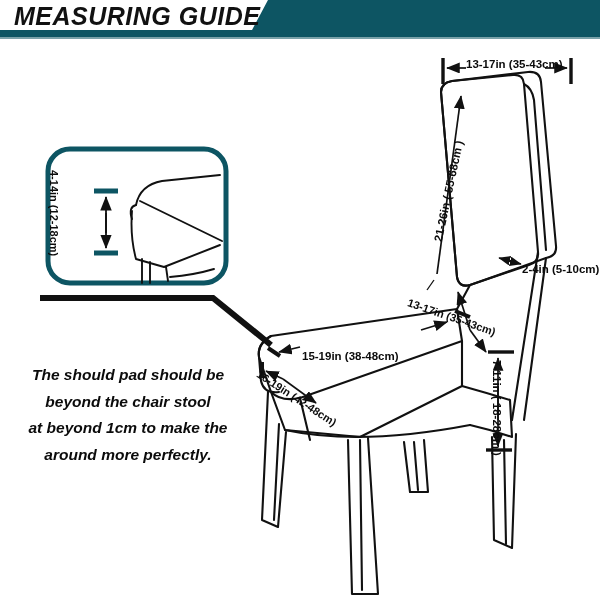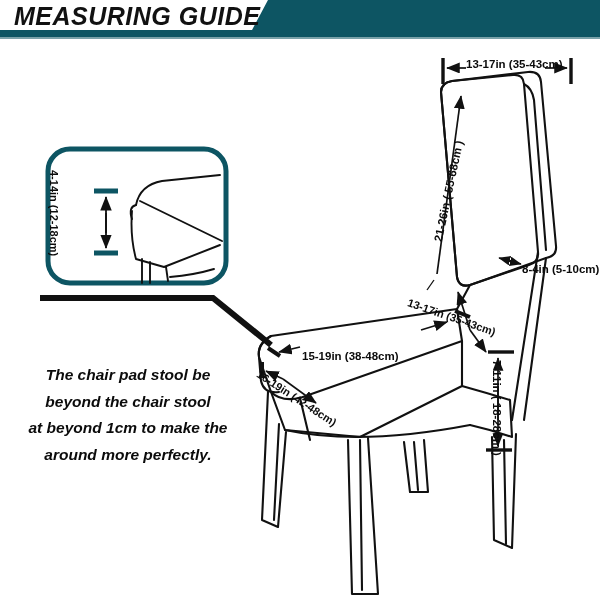--- a/index.html
+++ b/index.html
@@ -147,32 +147,32 @@
     <g stroke="#111" stroke-width="1.8" fill="none">
       <line x1="62" y1="88" x2="62" y2="52" marker-end="url(#ah)"></line>
       <line x1="62" y1="68" x2="62" y2="103" marker-end="url(#ah)"></line>
     </g>
   </svg>
 
   <div class="lbl l-topwidth">13-17in (35-43cm)</div>
 
   <div class="lbl l-backh">21-26in ( 55-68cm )</div>
 
-  <div class="lbl l-side">8-4in (5-10cm)</div>
+  <div class="lbl l-side">2-4in (5-10cm)</div>
 
   <div class="lbl l-seatdepth s">13-17in (35-43cm)</div>
 
   <div class="lbl l-seatw">15-19in (38-48cm)</div>
 
   <div class="lbl l-frontdiag s">16-19in (42-48cm)</div>
 
   <div class="lbl l-seath">7-11in ( 18-28cm )</div>
 
   <div class="lbl l-inset">4-14in (12-18cm)</div>
 
   <div class="note">
-    <div>The chair pad stool be</div>
+    <div>The should pad should be</div>
     <div>beyond the chair stool</div>
     <div>at beyond 1cm to make the</div>
     <div>around more perfectly.</div>
   </div>
 
 </div>
 
 </body></html>

